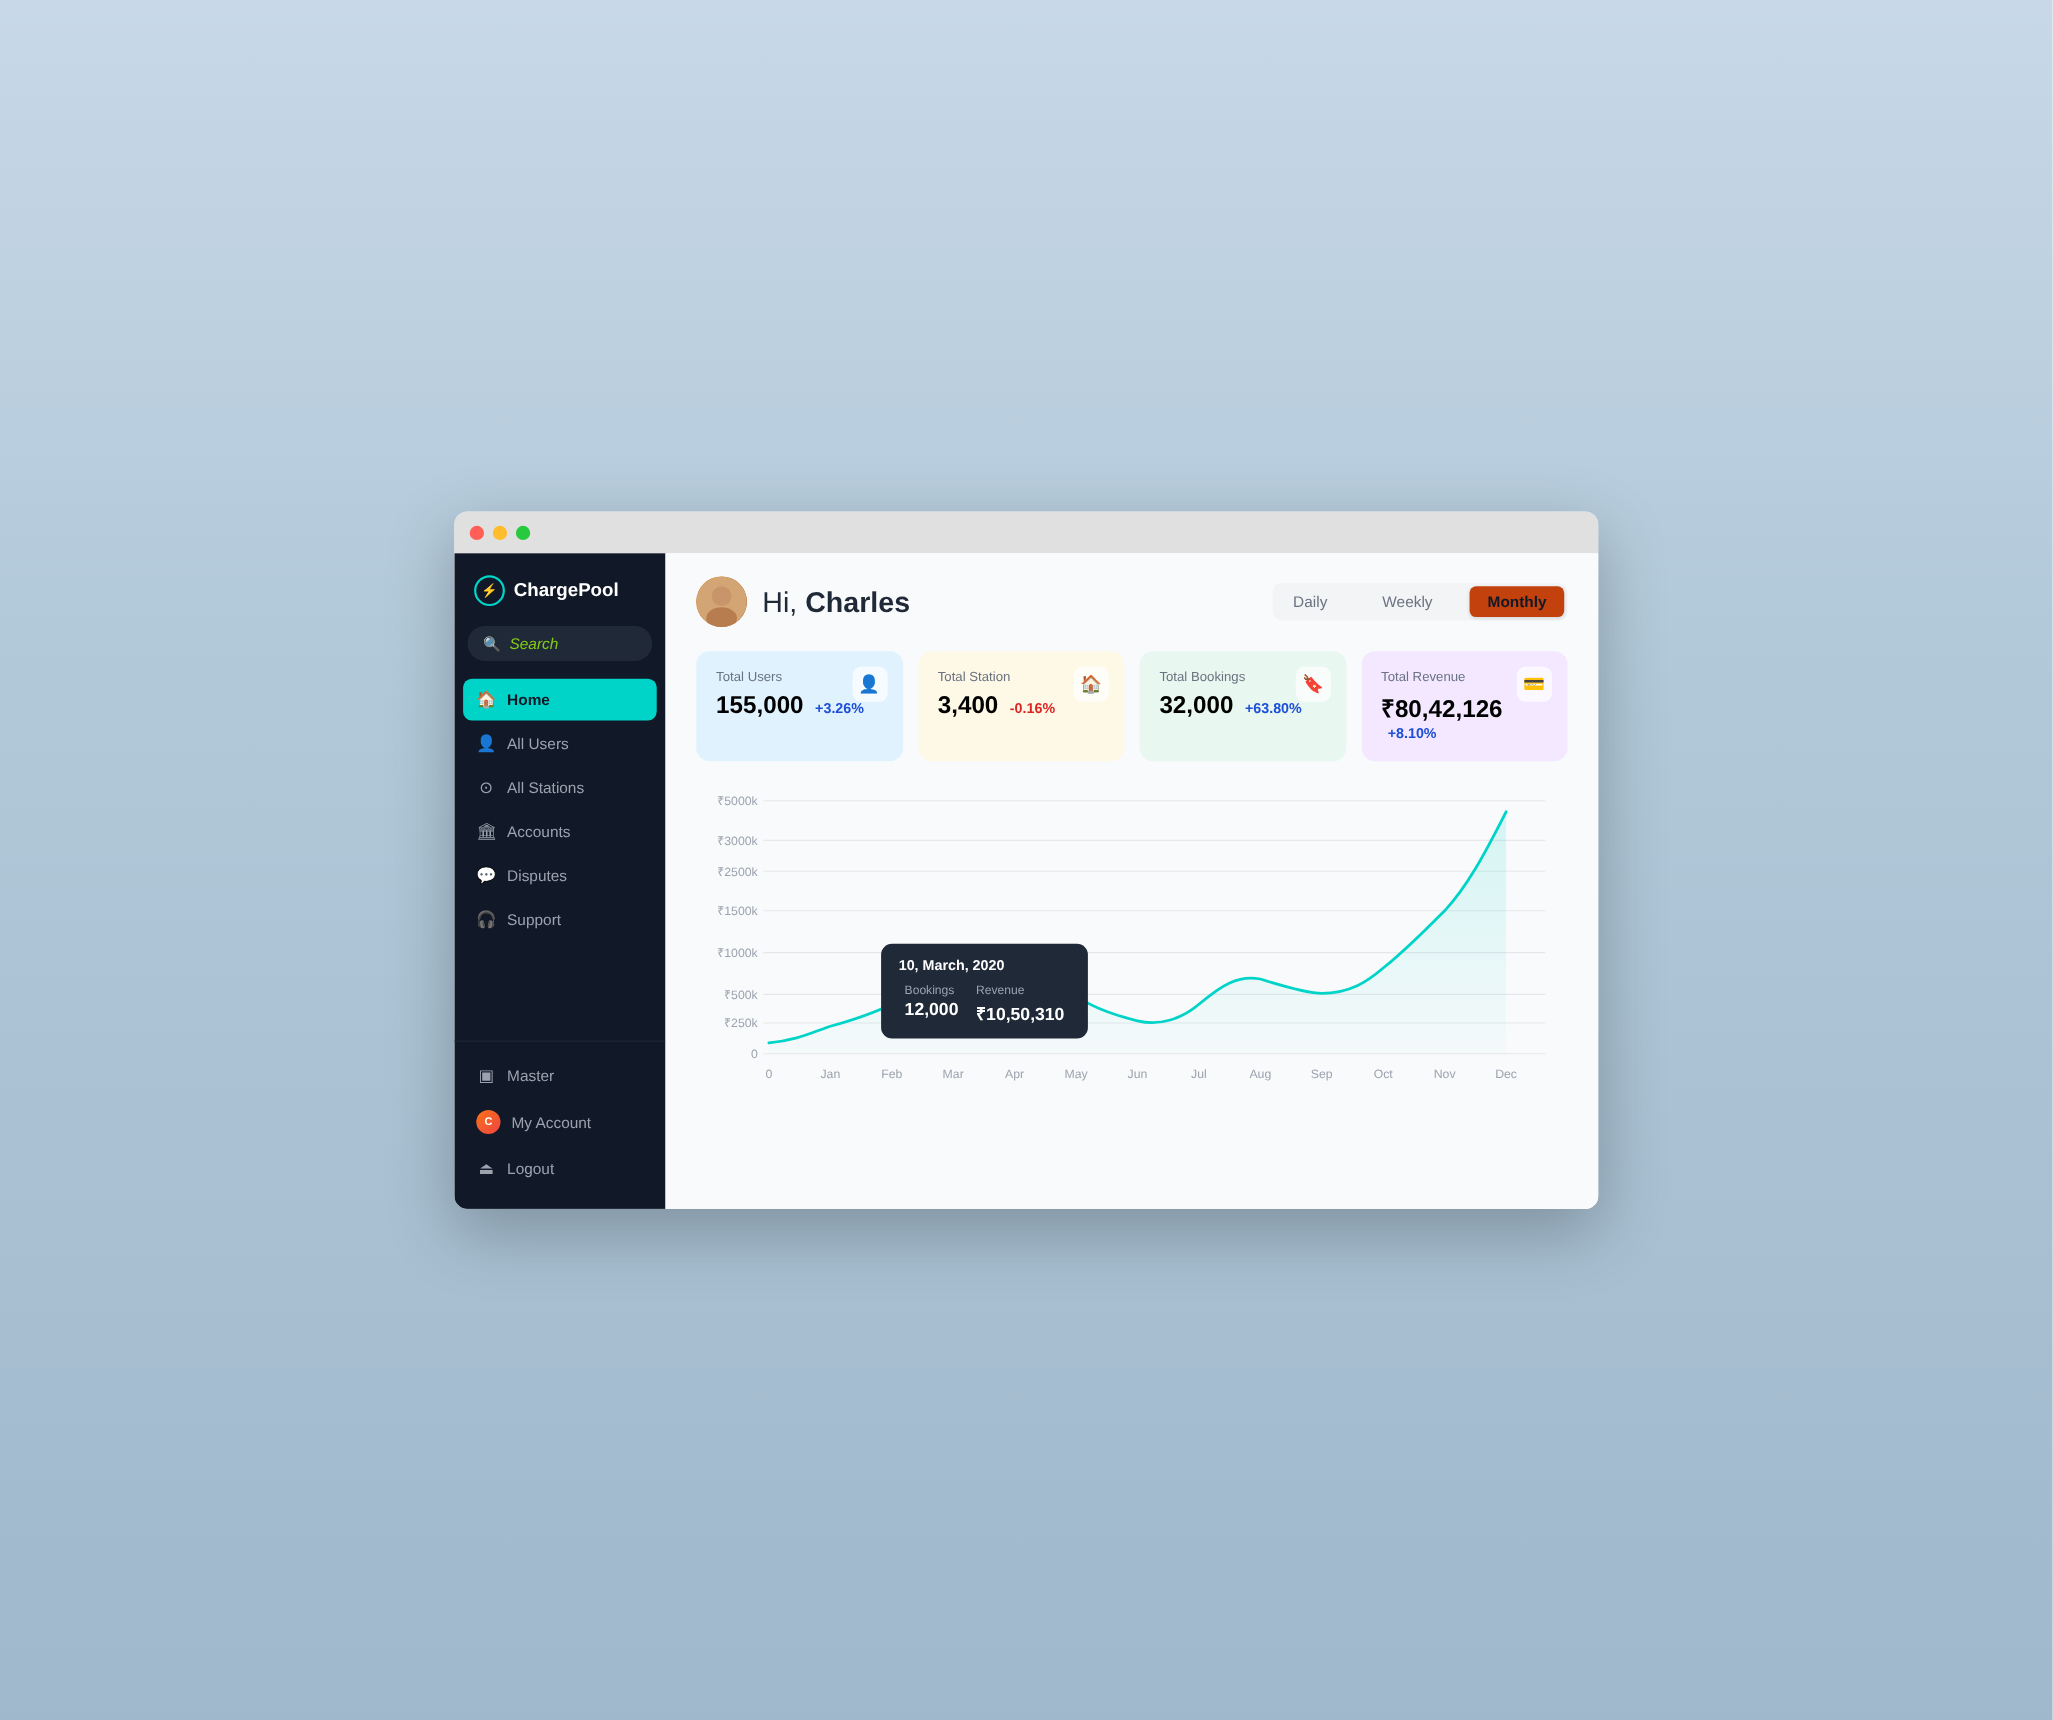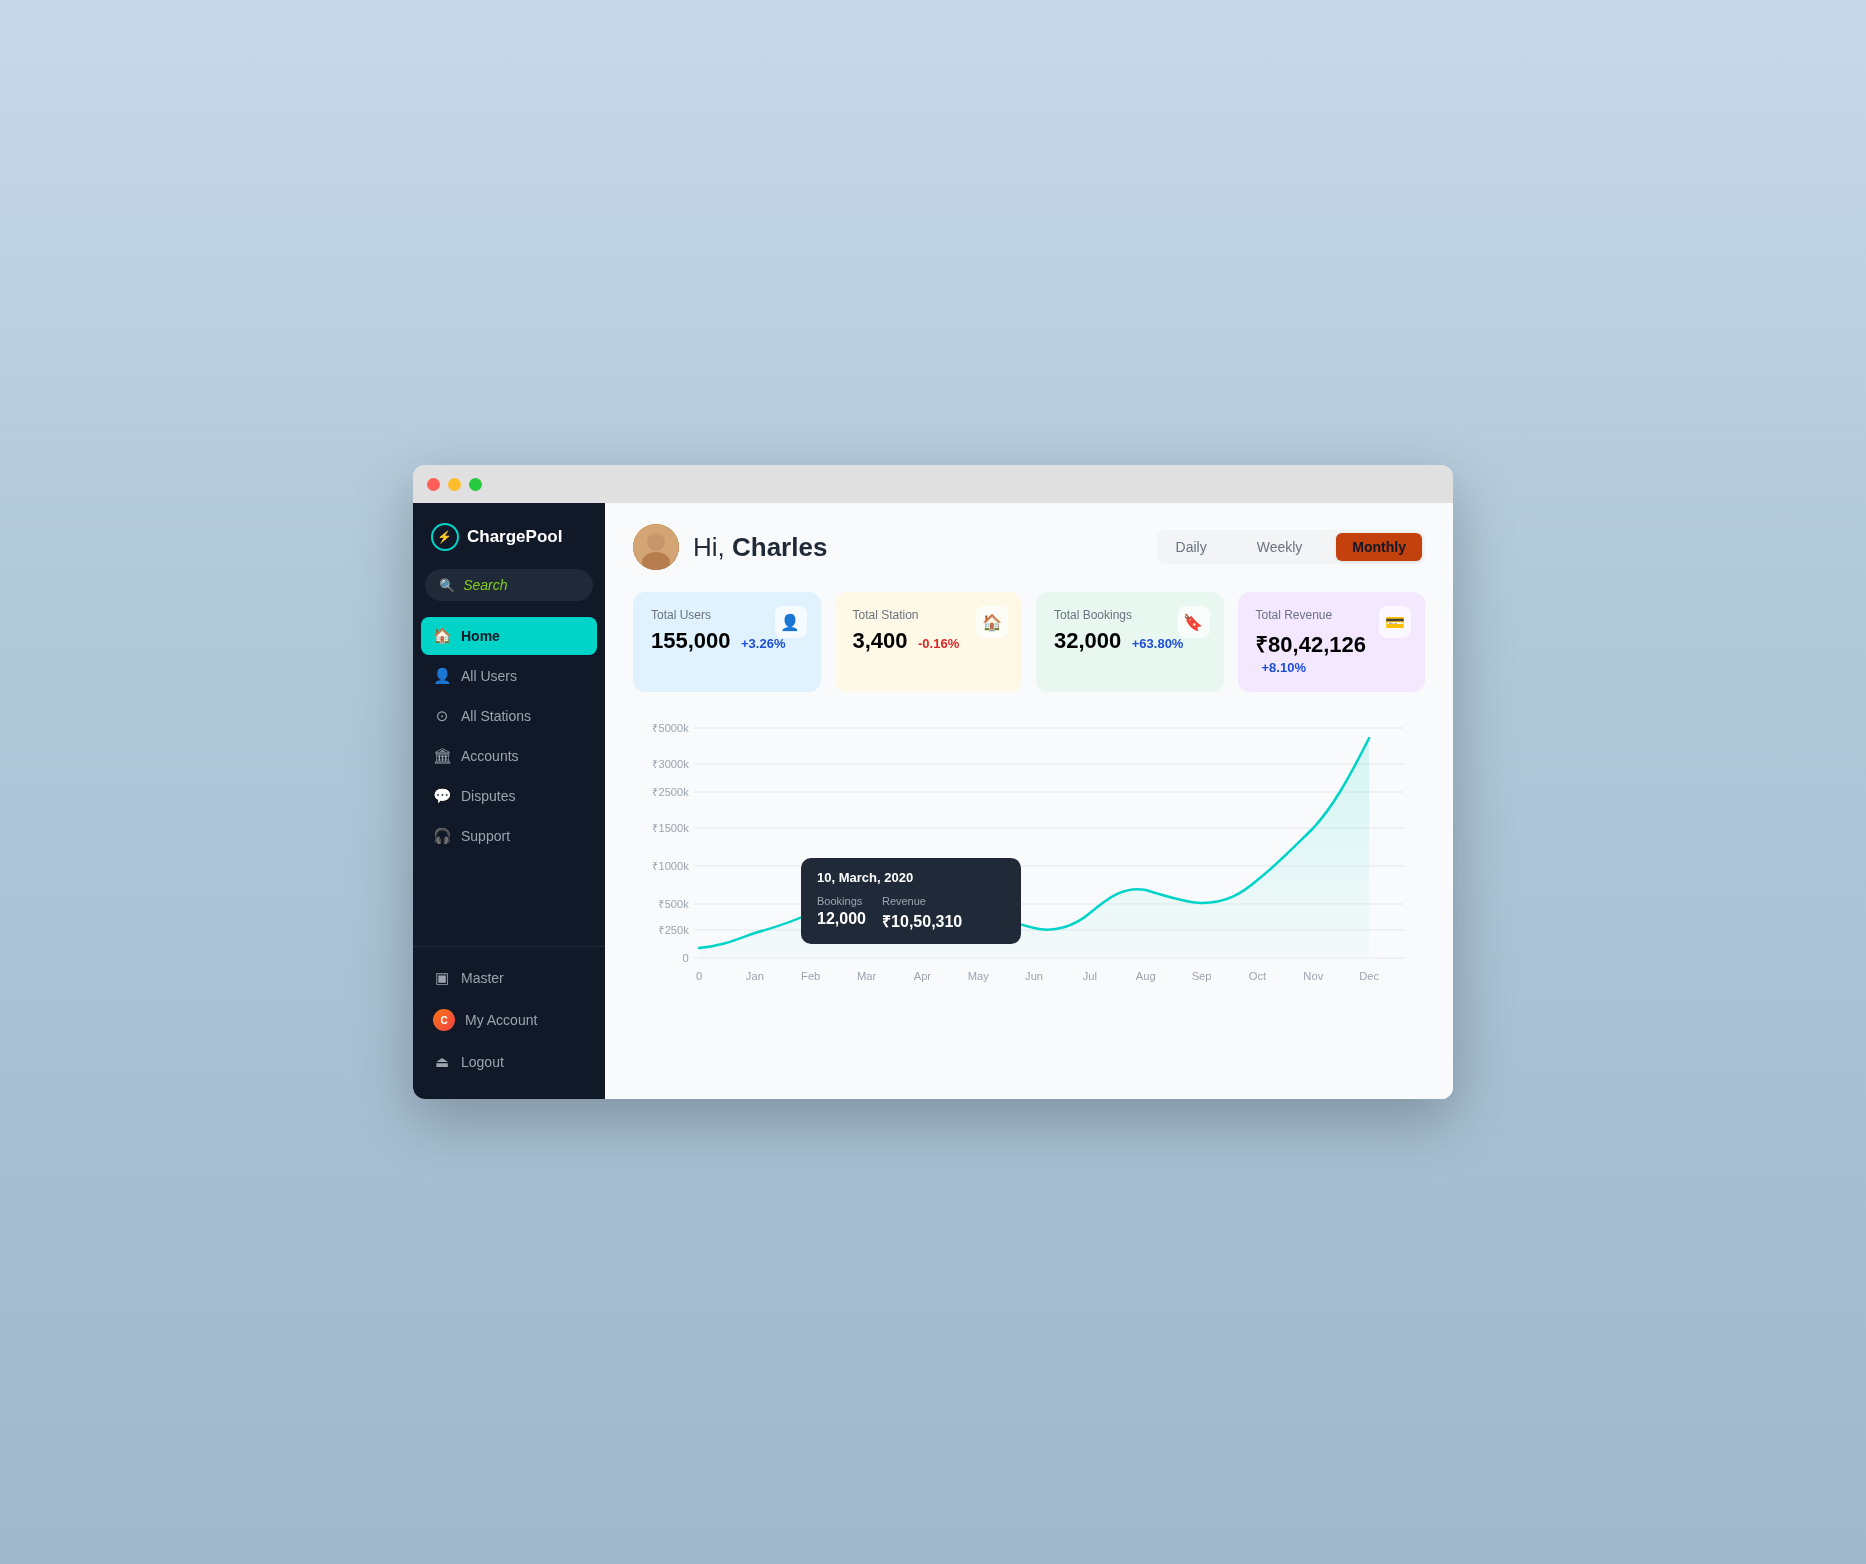--- a/index.html
+++ b/index.html
@@ -201,24 +201,24 @@
     .chart-tooltip {
       position: absolute;
       background: #1f2937;
       color: white;
       border-radius: 10px;
       padding: 12px 16px;
       font-size: 13px;
       pointer-events: none;
       top: 140px;
       left: 168px;
-      width: 220px;
+      width: 188px;
     }
     .tooltip-date { font-size: 13px; font-weight: 600; margin-bottom: 10px; }
-    .tooltip-row { display: flex; justify-content: flex-start; gap: 16px; }
+    .tooltip-row { display: flex; justify-content: center; gap: 16px; }
     .tooltip-col {}
     .tooltip-col-label { font-size: 11px; color: #9ca3af; margin-bottom: 3px; }
     .tooltip-col-val { font-size: 16px; font-weight: 700; }
   </style>
 </head>
 <body>
 
 <div class="browser-window">
   <div class="browser-titlebar">
     <div class="browser-dot dot-red"></div>

